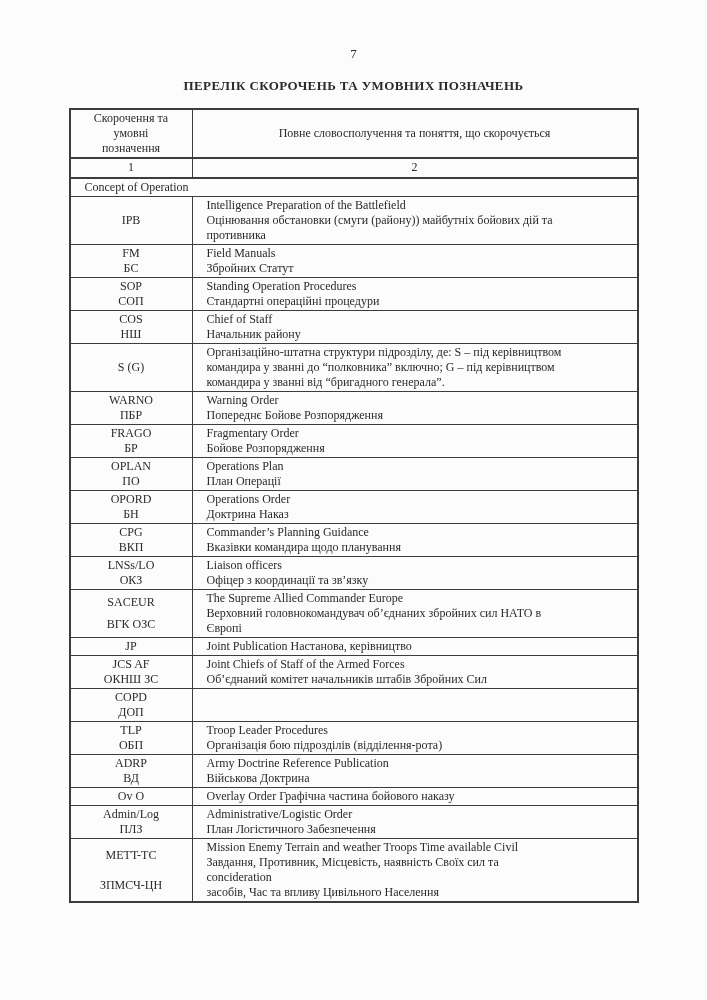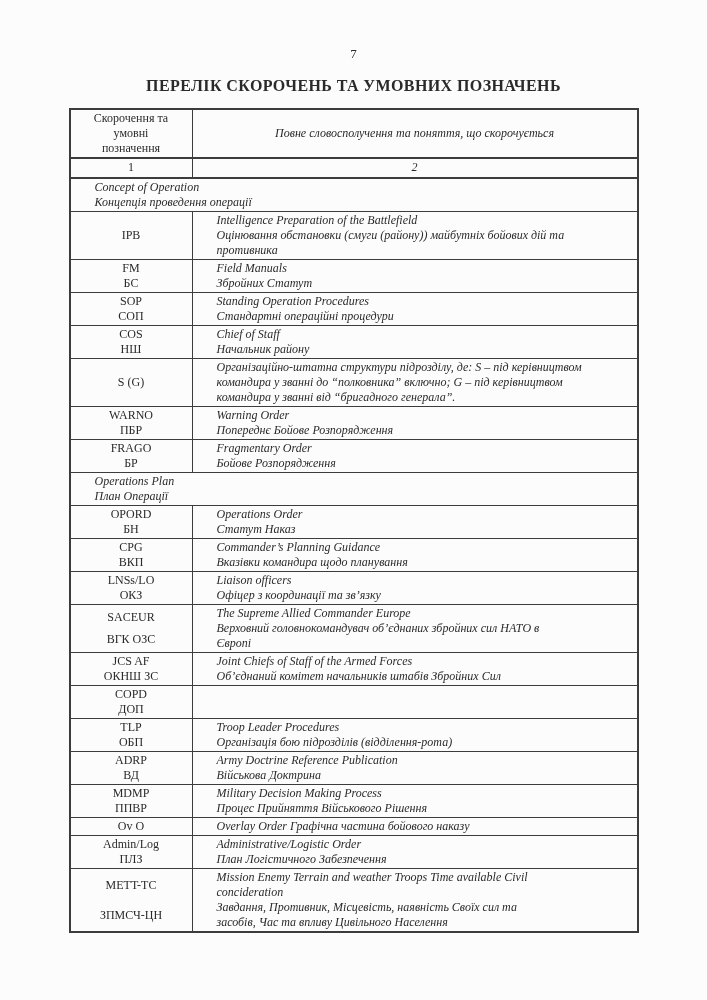--- a/index.html
+++ b/index.html
@@ -22,21 +22,21 @@
   }
   .page-number {
     text-align: center;
     font-size: 13px;
     line-height: 15px;
     margin-bottom: 16px;
   }
   .doc-title {
     text-align: center;
     font-weight: bold;
-    font-size: 16px;
+    font-size: 13px;
     letter-spacing: 0.4px;
     line-height: 17px;
     margin-bottom: 14px;
   }
   .abbrev-table {
     width: 570px;
     margin: 0 auto;
     border: 2px solid #3c3c3c;
     box-sizing: border-box;
     font-size: 12px;
@@ -60,22 +60,21 @@
     display: flex;
     flex-direction: column;
     justify-content: space-around;
     align-items: center;
     text-align: center;
     padding: 1px 4px;
   }
   .cell-full {
     flex: 1;
     box-sizing: border-box;
-    padding: 1px 24px;
-    font-style: italic;
+    padding: 1px 14px;
   }
   .header-row .cell-abbr {
     min-height: 45px;
     justify-content: center;
   }
   .header-row .cell-full {
     display: flex;
     align-items: center;
     justify-content: center;
     text-align: center;
@@ -112,21 +111,20 @@
 
     <div class="trow numbers-row heavy">
       <div class="cell-abbr">1</div>
       <div class="cell-full">2</div>
     </div>
 
     <div class="tbody">
         <div class="trow">
     <div class="cell-full">
             <div class="full-line">Concept of Operation</div>
-            <div class="full-line">Концепція проведення операції</div>
           </div>
   </div>
         <div class="trow">
     <div class="cell-abbr">
             <div class="abbr-line">IPB</div>
           </div>
     <div class="cell-full">
             <div class="full-line">Intelligence Preparation of the Battlefield</div>
             <div class="full-line">Оцінювання обстановки (смуги (району)) майбутніх бойових дій та</div>
             <div class="full-line">противника</div>
@@ -186,33 +184,37 @@
     <div class="cell-abbr">
             <div class="abbr-line">FRAGO</div>
             <div class="abbr-line">БР</div>
           </div>
     <div class="cell-full">
             <div class="full-line">Fragmentary Order</div>
             <div class="full-line">Бойове Розпорядження</div>
           </div>
   </div>
         <div class="trow">
+    <div class="cell-abbr">
+            <div class="abbr-line">OPLAN</div>
+            <div class="abbr-line">ПО</div>
+          </div>
     <div class="cell-full">
             <div class="full-line">Operations Plan</div>
             <div class="full-line">План Операції</div>
           </div>
   </div>
         <div class="trow">
     <div class="cell-abbr">
             <div class="abbr-line">OPORD</div>
             <div class="abbr-line">БН</div>
           </div>
     <div class="cell-full">
             <div class="full-line">Operations Order</div>
-            <div class="full-line">Статут Наказ</div>
+            <div class="full-line">Доктрина Наказ</div>
           </div>
   </div>
         <div class="trow">
     <div class="cell-abbr">
             <div class="abbr-line">CPG</div>
             <div class="abbr-line">ВКП</div>
           </div>
     <div class="cell-full">
             <div class="full-line">Commander’s Planning Guidance</div>
             <div class="full-line">Вказівки командира щодо планування</div>
@@ -234,20 +236,28 @@
             <div class="abbr-line">ВГК ОЗС</div>
           </div>
     <div class="cell-full">
             <div class="full-line">The Supreme Allied Commander Europe</div>
             <div class="full-line">Верховний головнокомандувач об’єднаних збройних сил НАТО в</div>
             <div class="full-line">Європі</div>
           </div>
   </div>
         <div class="trow">
     <div class="cell-abbr">
+            <div class="abbr-line">JP</div>
+          </div>
+    <div class="cell-full">
+            <div class="full-line">Joint Publication Настанова, керівництво</div>
+          </div>
+  </div>
+        <div class="trow">
+    <div class="cell-abbr">
             <div class="abbr-line">JCS AF</div>
             <div class="abbr-line">ОКНШ ЗС</div>
           </div>
     <div class="cell-full">
             <div class="full-line">Joint Chiefs of Staff of the Armed Forces</div>
             <div class="full-line">Об’єднаний комітет начальників штабів Збройних Сил</div>
           </div>
   </div>
         <div class="trow">
     <div class="cell-abbr">
@@ -270,30 +280,20 @@
             <div class="abbr-line">ADRP</div>
             <div class="abbr-line">ВД</div>
           </div>
     <div class="cell-full">
             <div class="full-line">Army Doctrine Reference Publication</div>
             <div class="full-line">Військова Доктрина</div>
           </div>
   </div>
         <div class="trow">
     <div class="cell-abbr">
-            <div class="abbr-line">MDMP</div>
-            <div class="abbr-line">ППВР</div>
-          </div>
-    <div class="cell-full">
-            <div class="full-line">Military Decision Making Process</div>
-            <div class="full-line">Процес Прийняття Військового Рішення</div>
-          </div>
-  </div>
-        <div class="trow">
-    <div class="cell-abbr">
             <div class="abbr-line">Ov O</div>
           </div>
     <div class="cell-full">
             <div class="full-line">Overlay Order Графічна частина бойового наказу</div>
           </div>
   </div>
         <div class="trow">
     <div class="cell-abbr">
             <div class="abbr-line">Admin/Log</div>
             <div class="abbr-line">ПЛЗ</div>
@@ -303,20 +303,20 @@
             <div class="full-line">План Логістичного Забезпечення</div>
           </div>
   </div>
         <div class="trow">
     <div class="cell-abbr">
             <div class="abbr-line">METT-TC</div>
             <div class="abbr-line">ЗПМСЧ-ЦН</div>
           </div>
     <div class="cell-full">
             <div class="full-line">Mission Enemy Terrain and weather Troops Time available Civil</div>
+            <div class="full-line">Завдання, Противник, Місцевість, наявність Своїх сил та</div>
             <div class="full-line">concideration</div>
-            <div class="full-line">Завдання, Противник, Місцевість, наявність Своїх сил та</div>
             <div class="full-line">засобів, Час та впливу Цивільного Населення</div>
           </div>
   </div>
       </div>
   </div>
 </div>
 
 </body></html>

